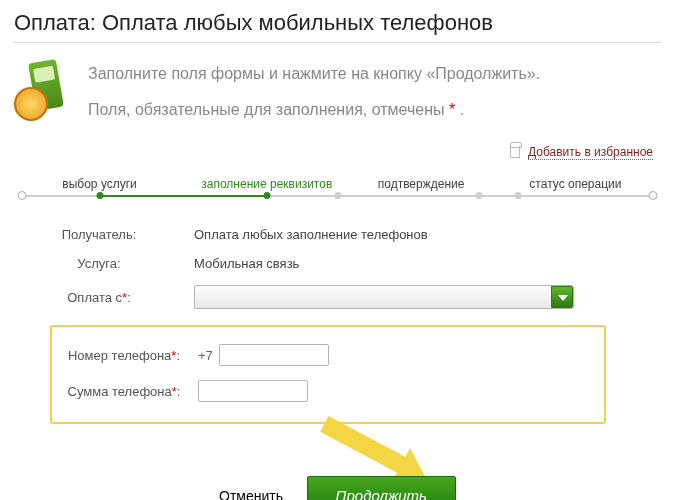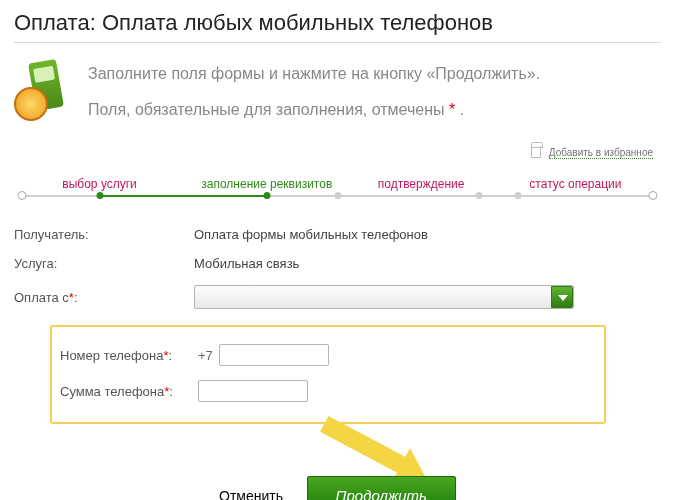--- a/index.html
+++ b/index.html
@@ -8,36 +8,36 @@
   .title { font-size: 22px; font-weight: normal; color: #222; border-bottom: 1px solid #d8d8d8; padding-bottom: 6px; }
   .intro { display: flex; gap: 14px; margin-top: 18px; }
   .phone-icon { width: 60px; height: 60px; position: relative; flex: 0 0 60px; }
   .phone-body { position: absolute; left: 18px; top: 0; width: 28px; height: 48px; background: linear-gradient(#6fb52a,#4a8a1a); border-radius: 4px; transform: rotate(-10deg); }
   .phone-screen { position: absolute; left: 4px; top: 6px; width: 20px; height: 14px; background: #d9f0b8; border-radius: 2px; }
   .coin { position: absolute; left: 0; top: 26px; width: 34px; height: 34px; border-radius: 50%; background: radial-gradient(#ffd966,#e89a1a); border: 2px solid #c56f0a; }
   .intro-text { flex: 1; color: #888; font-size: 16px; line-height: 1.6; }
   .intro-text p { margin-bottom: 10px; }
   .intro-text .ast { color: #d00; }
   .fav { text-align: right; margin-top: 12px; padding-right: 8px; }
-  .fav-link { color: #737373; text-decoration: none; border-bottom: 1px dotted #3a8a2a; font-size: 10px; }
+  .fav-link { color: #7f1d1d; text-decoration: none; border-bottom: 1px dotted #3a8a2a; font-size: 12px; }
   .fav-ico { display: inline-block; width: 10px; height: 12px; border: 1px solid #bbb; border-top: none; margin-right: 4px; vertical-align: -2px; position: relative; }
   .fav-ico::before { content: ""; position: absolute; top: -4px; left: -1px; width: 10px; height: 4px; border: 1px solid #bbb; border-radius: 2px 2px 0 0; }
 
   .steps { position: relative; margin: 18px 2px 26px 2px; height: 24px; }
   .line { position: absolute; left: 6px; right: 6px; top: 18px; height: 2px; background: #cfcfcf; }
   .line-active { position: absolute; top: 18px; height: 2px; background: #2e8b1a; }
-  .step { position: absolute; top: 0; transform: translateX(-50%); font-size: 12px; color: #be185d; text-align: center; white-space: nowrap; }
+  .step { position: absolute; top: 0; transform: translateX(-50%); font-size: 12px; color: #404040; text-align: center; white-space: nowrap; }
   .step.active { color: #2e8b1a; }
   .dot { position: absolute; top: 15px; width: 7px; height: 7px; border-radius: 50%; background: #cfcfcf; transform: translateX(-50%); }
   .dot.on { background: #2e8b1a; }
   .dot.big { width: 9px; height: 9px; top: 14px; border: 1px solid #aaa; background: #fff; }
 
   .form { margin-top: 4px; }
   .row { display: flex; align-items: center; margin-bottom: 14px; }
-  .lbl { width: 180px; text-align: left; padding-right: 10px; color: #555; font-size: 13px; }
+  .lbl { width: 180px; text-align: center; padding-right: 10px; color: #555; font-size: 13px; }
   .lbl .ast { color: #d00; }
   .val { color: #444; font-size: 13px; }
   .select { width: 380px; height: 24px; border: 1px solid #b4b4b4; border-radius: 2px; background: linear-gradient(#fdfdfd,#e8e8e8); position: relative; }
   .select .arrow { position: absolute; right: 0; top: 0; width: 22px; height: 22px; background: linear-gradient(#5fb52e,#2e7a12); border: 1px solid #2e7a12; border-radius: 0 2px 2px 0; }
   .select .arrow::after { content: ""; position: absolute; left: 6px; top: 8px; border-left: 5px solid transparent; border-right: 5px solid transparent; border-top: 6px solid #fff; }
 
   .hl-box { border: 2px solid #f4ce58; border-radius: 3px; padding: 17px 8px 6px 8px; margin: 16px 0 0 36px; width: 556px; }
   .input-s { width: 110px; height: 22px; border: 1px solid #b4b4b4; border-radius: 2px; background: #fff; padding: 0 4px; font-size: 13px; }
   .prefix { color: #666; margin-right: 6px; font-size: 13px; }
 
@@ -87,21 +87,21 @@
     <div class="dot big" style="left:99%;"></div>
     <div class="step" style="left:13%;">выбор услуги</div>
     <div class="step active" style="left:39%;">заполнение реквизитов</div>
     <div class="step" style="left:63%;">подтверждение</div>
     <div class="step" style="left:87%;">статус операции</div>
   </div>
 
   <div class="form">
     <div class="row">
       <div class="lbl">Получатель:</div>
-      <div class="val">Оплата формы мобильных телефонов</div>
+      <div class="val">Оплата любых заполнение телефонов</div>
     </div>
     <div class="row">
       <div class="lbl">Услуга:</div>
       <div class="val">Мобильная связь</div>
     </div>
     <div class="row">
       <div class="lbl">
         <span>Оплата с</span><span class="ast">*</span>:
       </div>
       <div class="select">

